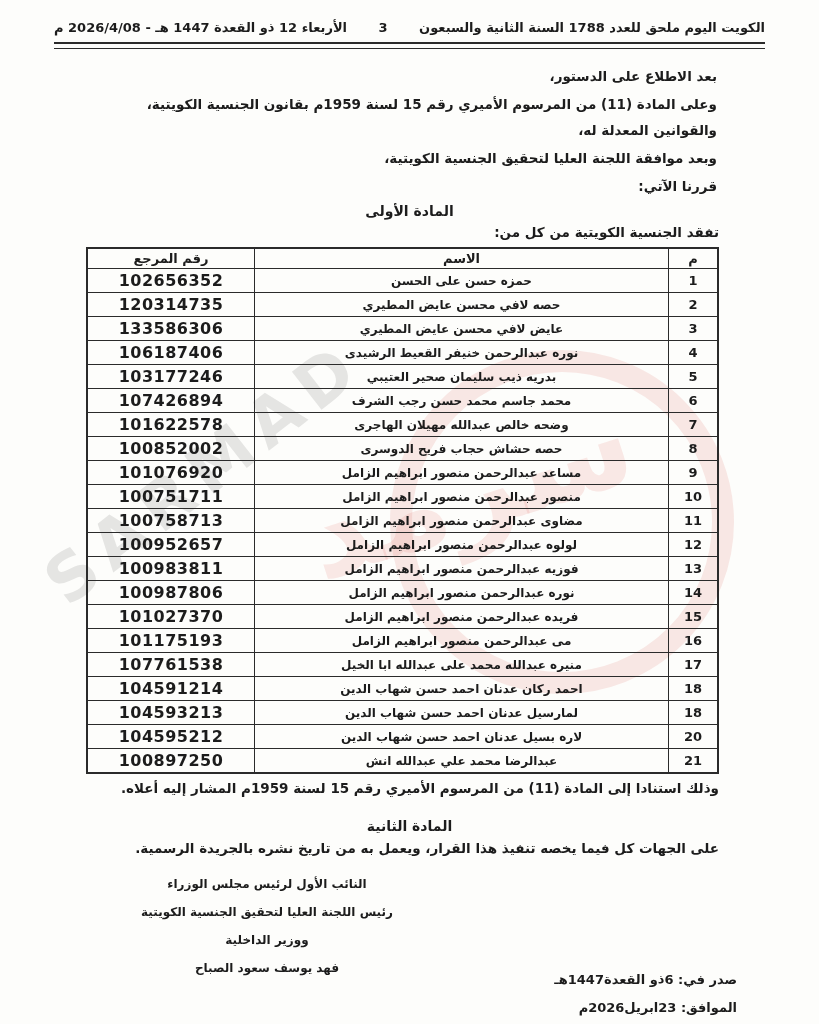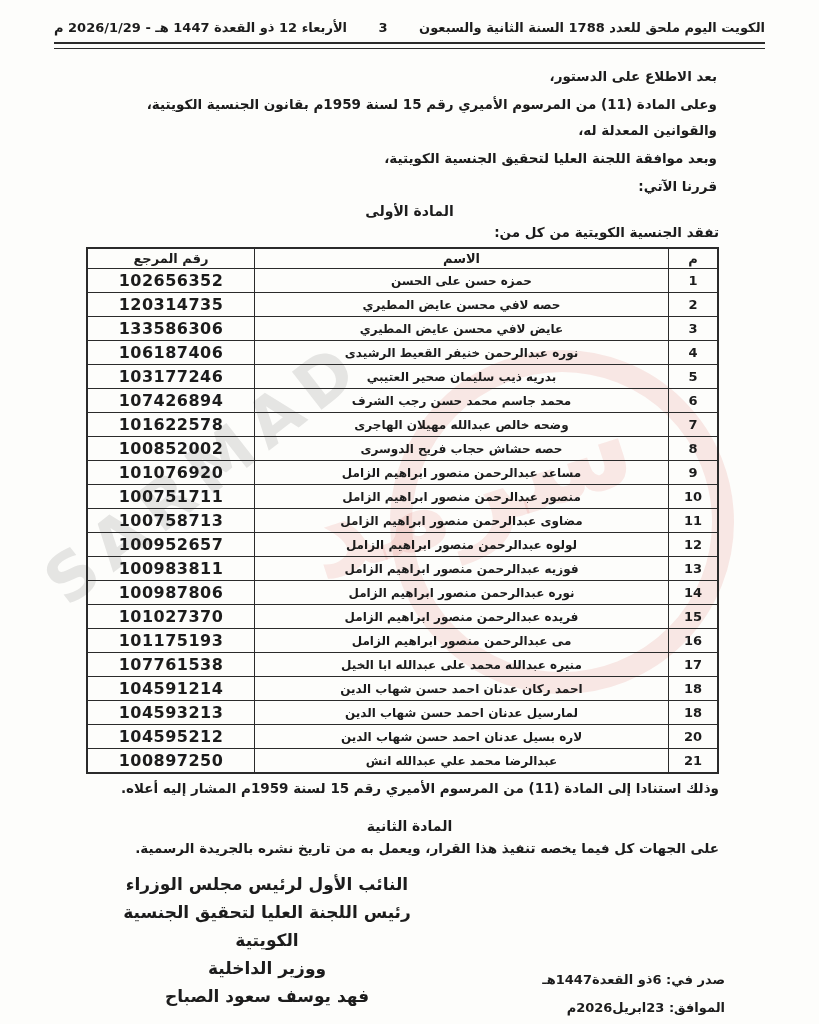--- a/index.html
+++ b/index.html
@@ -51,24 +51,24 @@
   th.c-no,td.c-no{width:40px;font-size:13px;}
   th.c-name,td.c-name{width:405px;font-size:12px;}
   th.c-ref,td.c-ref{width:158px;font-size:16px;letter-spacing:.5px;}
   table.names th{font-size:13px;}
   
   .signature{
     width:310px;
     margin:14px auto 0 58px;      
     margin-right:auto;
     text-align:center;
-    font-size:17px;font-weight:700;line-height:28px;
+    font-size:12px;font-weight:700;line-height:28px;
   }
   .issued{
-    position:absolute;top:946px;right:40px;
+    position:absolute;top:946px;right:28px;
     text-align:right;font-size:13px;font-weight:700;line-height:28px;
   }
   
   .wm{position:absolute;pointer-events:none;z-index:0;}
   .wm-ring{
     top:350px;left:390px;width:300px;height:300px;
     border:22px solid rgba(225,120,110,.16);border-radius:50%;
   }
   .wm-ar{
     top:420px;left:300px;
@@ -91,21 +91,21 @@
 
   <div class="wm wm-ring"></div>
   <div class="wm wm-ar">سرمد</div>
   <div class="wm wm-lat">SARMAD</div>
 
   <div class="content">
 
     <div class="masthead">
       <span>الكويت اليوم ملحق للعدد 1788 السنة الثانية والسبعون</span>
       <span>3</span>
-      <span>الأربعاء 12 ذو القعدة 1447 هـ - 2026/1/29 م</span>
+      <span>الأربعاء 12 ذو القعدة 1447 هـ - 2026/4/08 م</span>
     </div>
     <div class="rule"></div>
 
 
     <div class="bodytext">
       <p>بعد الاطلاع على الدستور،</p>
       <p>وعلى المادة (11) من المرسوم الأميري رقم 15 لسنة 1959م بقانون الجنسية الكويتية، والقوانين المعدلة له،</p>
       <p>وبعد موافقة اللجنة العليا لتحقيق الجنسية الكويتية،</p>
       <p>قررنا الآتي:</p>
     </div>

